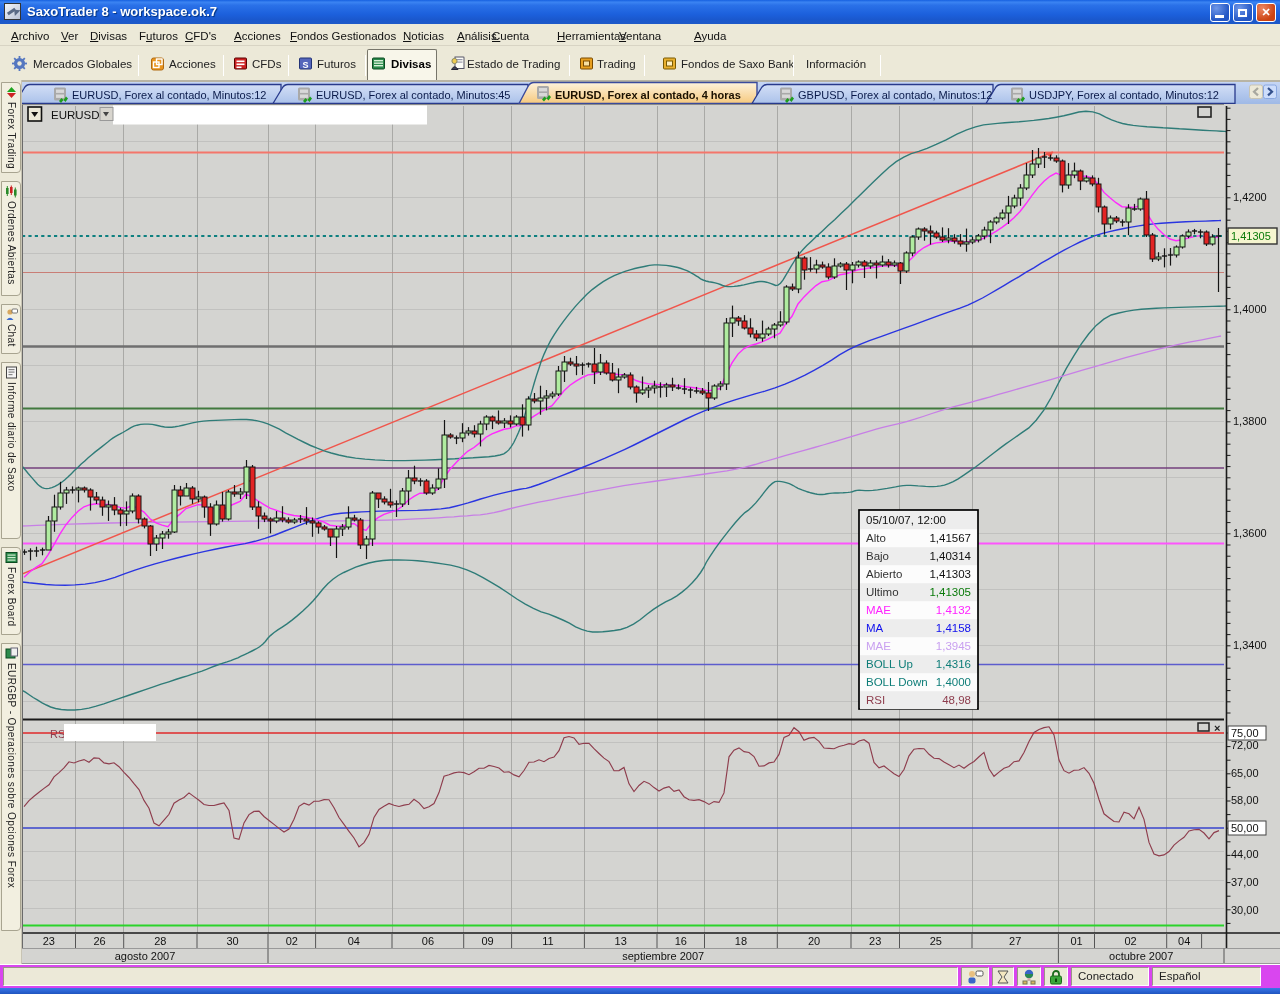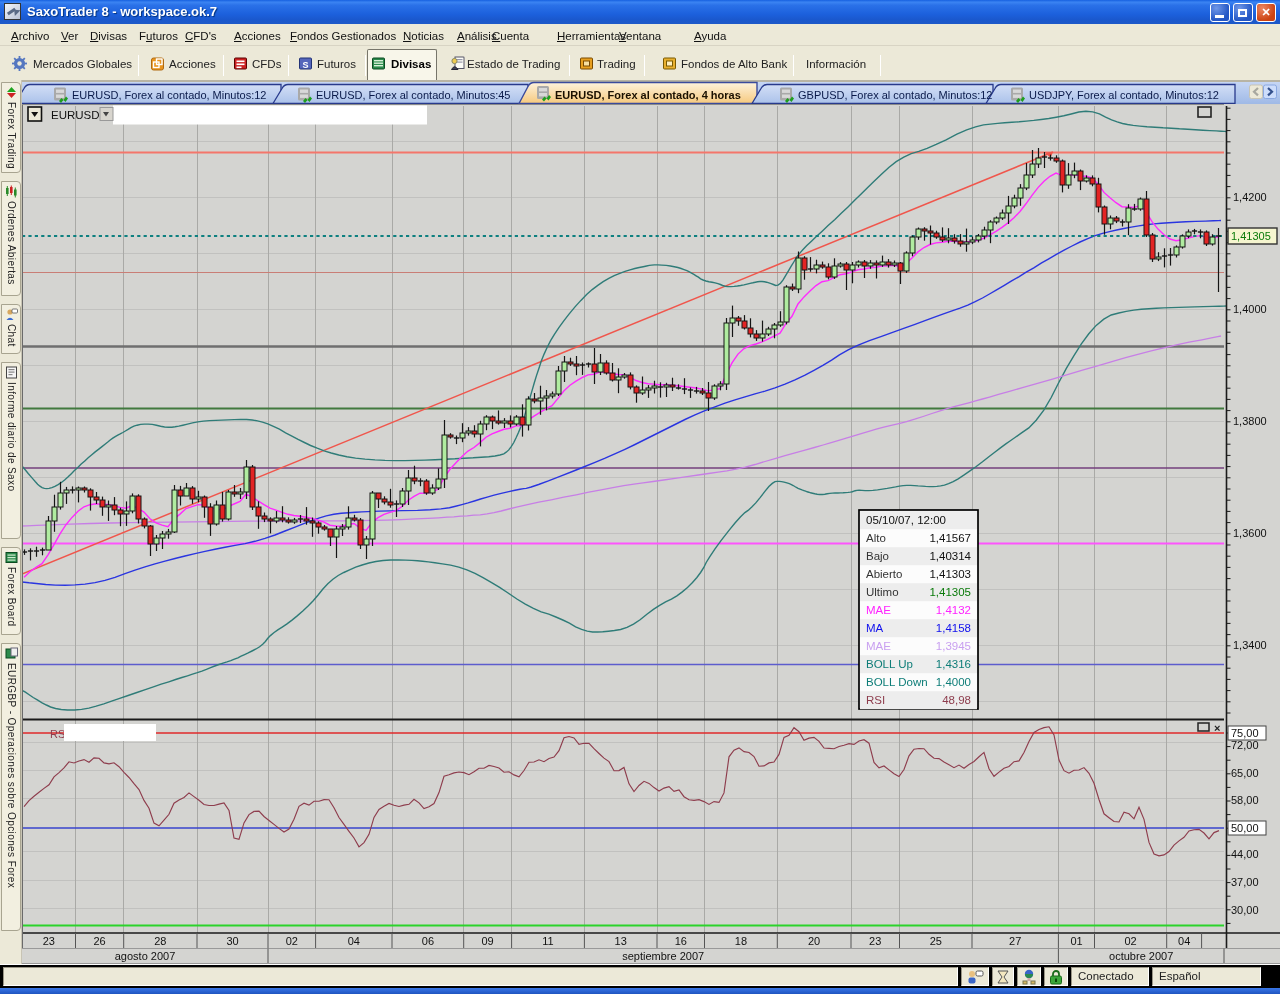--- a/index.html
+++ b/index.html
@@ -27,21 +27,21 @@
 .ticon{position:absolute;top:9px;width:15px;height:15px;border-radius:2px}
 #divbox{position:absolute;left:367px;top:2px;width:70px;height:31px;background:#f8f6ea;border:1px solid #77756a;border-bottom:none;border-radius:2px 2px 0 0}
 
 #tabrow{left:0;top:80px;width:1280px;height:20px}
 
 #side{left:0;top:80px;width:22px;height:884px;background:#ece9d8;border-right:1px solid #c8c4b4}
 .sbtn{position:absolute;left:1px;width:20px;background:#f2efe0;border:1px solid #a8a490;border-radius:0 4px 4px 0;font-size:10px;color:#222}
 .sbtn .stx{position:absolute;left:4px;writing-mode:vertical-rl;white-space:nowrap;letter-spacing:.4px}
 .sic{position:absolute;left:3px;width:13px;height:13px}
 
-#status{left:0;top:964px;width:1280px;height:24px;background:#000000;border-top:1px solid #fff;font-size:11.5px;color:#222}
+#status{left:0;top:964px;width:1280px;height:24px;background:#d946ef;border-top:1px solid #fff;font-size:11.5px;color:#222}
 .scell{position:absolute;top:2px;height:19px;border:1px solid;border-color:#9a9687 #fff #fff #9a9687;background:#ece9d8}
 #bottom{left:0;top:988px;width:1280px;height:6px;background:linear-gradient(#3a77e8,#1f55c0)}
 svg text{font-family:"Liberation Sans",sans-serif}
 </style></head>
 <body>
 <div id="win">
   <div id="title" class="abs">
     <div class="ic abs"></div>
     <div class="txt abs">SaxoTrader 8 - workspace.ok.7</div>
     <div id="bmin" class="tbtn abs">
@@ -123,21 +123,21 @@
 <svg class="ticon abs" style="left:579px" viewBox="0 0 15 15">
         <rect x="1.5" y="2" width="12" height="11" rx="1" fill="#e8a020" stroke="#7a4a00"></rect>
         <rect x="4.5" y="5" width="6" height="5" fill="#f8e0a0" stroke="#7a4a00"></rect>
       </svg>
 <span class="titem" style="left:597px">Trading</span>
 <i class="tsep" style="left:644px"></i>
 <svg class="ticon abs" style="left:662px" viewBox="0 0 15 15">
         <rect x="1.5" y="2" width="12" height="11" rx="1" fill="#e8b030" stroke="#7a5a00"></rect>
         <rect x="4.5" y="5" width="6" height="5" fill="#fff0c0" stroke="#7a5a00"></rect>
       </svg>
-<span class="titem" style="left:681px">Fondos de Alto Bank</span>
+<span class="titem" style="left:681px">Fondos de Saxo Bank</span>
 <i class="tsep" style="left:793px"></i>
 <span class="titem" style="left:806px">Información</span>
 <i class="tsep" style="left:880px"></i>
   </div>
   <div id="tabrow" class="abs">
     <svg width="1280" height="24" style="position:absolute;left:0;top:0">
 <defs>
           <linearGradient id="tgs" x1="0" y1="0" x2="0" y2="1">
             <stop offset="0" stop-color="#c6d6f4"></stop>
             <stop offset="1" stop-color="#9fb9e6"></stop>

